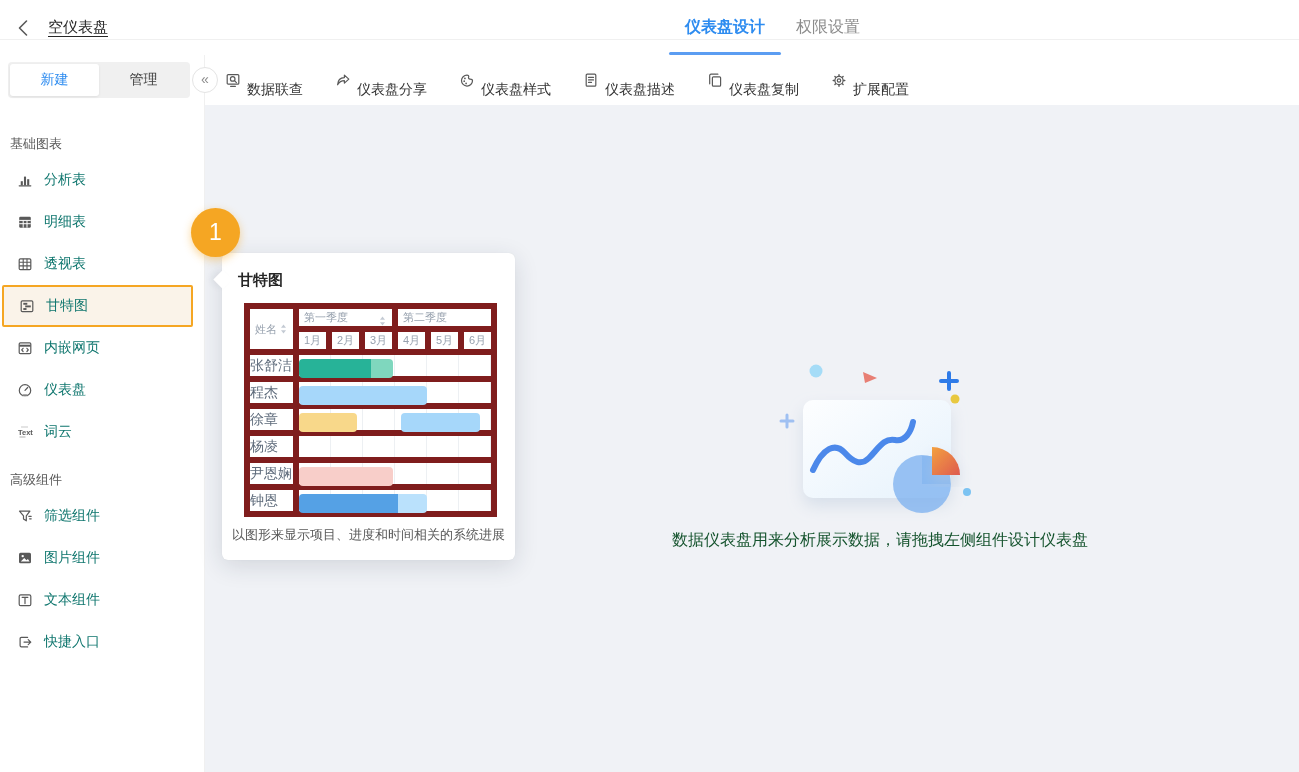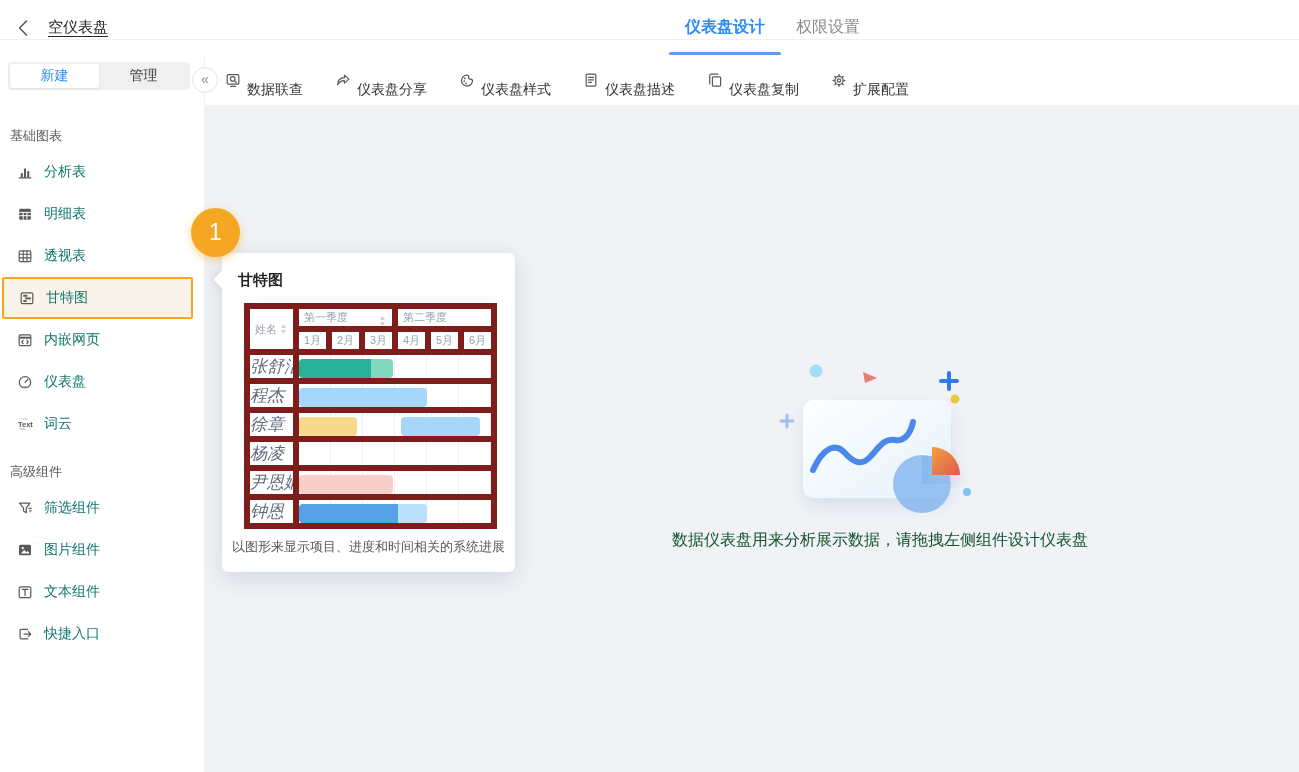--- a/index.html
+++ b/index.html
@@ -18,26 +18,26 @@
   .htab { position:relative; height:55px; display:flex; align-items:center; font-size:16px;
     color:#8C8C8C; cursor:pointer; padding:0 2px; }
   .htab.active { color:#2E8CF0; font-weight:700; }
   .htab .tab-underline { display:none; }
   .htab.active .tab-underline { display:block; position:absolute; left:-14px; right:-14px; bottom:0;
     height:3px; background:#5B9DF2; border-radius:2px; }
 
   
   .sidebar { position:absolute; left:0; top:55px; width:205px; height:717px; background:#fff;
     border-right:1px solid #F0F0F0; z-index:10; }
-  .switcher { position:absolute; left:8px; top:7px; width:182px; height:28px; background:#F0F0F0;
+  .switcher { position:absolute; left:8px; top:7px; width:182px; height:36px; background:#F0F0F0;
     border-radius:4px; display:flex; padding:2px; }
   .swtab { flex:1; display:flex; align-items:center; justify-content:center; font-size:14px;
     color:#404040; border-radius:3px; cursor:pointer; }
   .swtab.active { background:#fff; color:#2E8CF0; box-shadow:0 1px 3px rgba(0,0,0,.08); }
-  .sidebar-nav { position:absolute; left:0; top:60px; width:193px; }
+  .sidebar-nav { position:absolute; left:0; top:68px; width:193px; }
   .section-title { font-size:13px; color:#595959; padding:12px 0 6px 10px; }
   .section-title.second { padding-top:18px; }
   .side-item { height:42px; display:flex; align-items:center; gap:11px; padding-left:14px;
     cursor:pointer; border:2px solid transparent; }
   .side-item .s-icon { width:17px; height:17px; display:flex; align-items:center; justify-content:center; flex:none; }
   .side-item .s-label { font-size:14px; color:#0f766e; }
   .side-item.highlighted { margin-left:2px; border:2px solid #F5A623; background:#FAF3E9; border-radius:2px; }
 
   
   .main-pane { position:absolute; left:205px; top:55px; width:1094px; height:717px; }
@@ -70,21 +70,21 @@
   .gantt-wrap { margin:0 22px; }
   table.gantt { border-collapse:collapse; width:247px; table-layout:fixed; }
   table.gantt th, table.gantt td { border:6px solid #7f1d1d; font-weight:400; }
   table.gantt th { font-size:11px; color:#97A1AE; height:23px; padding:0 5px; text-align:left; white-space:nowrap; }
   table.gantt th.mo { text-align:center; padding:0; }
   table.gantt col.c-name { width:49px; }
   table.gantt col.c-mo { width:33px; }
   th.q-cell { position:relative; }
   th .sort-ic { display:inline-block; vertical-align:-1px; margin-left:3px; }
   th.q1 .sort-ic { position:absolute; right:6px; top:7px; margin:0; }
-  td.nm { font-size:17px; color:#5E6B7B; height:27px; white-space:nowrap; overflow:hidden;font-style:italic; }
+  td.nm { font-size:14px; color:#5E6B7B; height:27px; white-space:nowrap; overflow:hidden; }
   td.bars { position:relative; padding:0; height:27px;
     background-image:linear-gradient(to right, transparent calc(100% - 1px), #EDF0F3 calc(100% - 1px));
     background-size:calc(100%/6) 100%; }
   .g-bar { position:absolute; top:4px; height:19px; border-radius:4px; }
   .tt-caption { margin:9px 8px 0; text-align:center; font-size:13px; color:#595959; }
 </style>
 </head>
 <body>
 
 <div class="stage">

